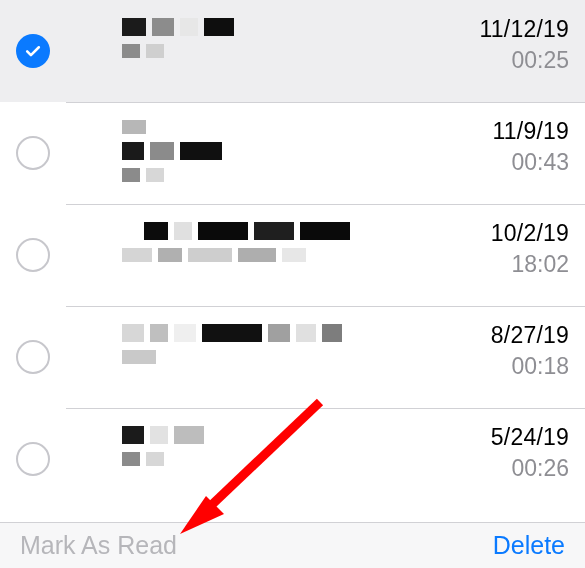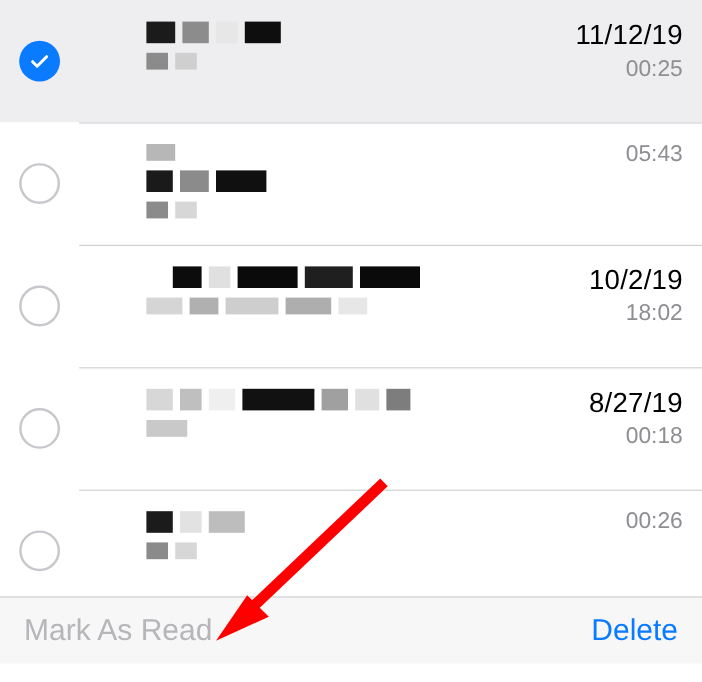--- a/index.html
+++ b/index.html
@@ -108,29 +108,29 @@
       padding-right: 16px;
       padding-top: 2px;
     }
     .date {
       font-size: 23px;
       color: #000;
       letter-spacing: 0.2px;
       margin-bottom: 4px;
     }
     .duration {
-      font-size: 19px;
+      font-size: 23px;
       color: #8e8e93;
     }
     .toolbar {
       position: absolute;
       left: 0;
       right: 0;
-      bottom: 15px;
-      height: 56px;
+      bottom: 0;
+      height: 46px;
       background: #f7f7f8;
       border-top: 1px solid #d1d1d5;
       display: flex;
       align-items: center;
       justify-content: space-between;
       padding: 0 20px;
       gap: 48px;
     }
     .toolbar-left {
       font-size: 25px;
@@ -198,21 +198,22 @@
           <span class="pxblock" style="width:22px;background:#1a1a1a"></span>
           <span class="pxblock" style="width:24px;background:#8b8b8b"></span>
           <span class="pxblock" style="width:42px;background:#101010"></span>
         </div>
         <div class="pixelated">
           <span class="pxblock sm" style="width:18px;background:#8b8b8b"></span>
           <span class="pxblock sm" style="width:18px;background:#d7d7d7"></span>
         </div>
       </div>
       <div class="meta-cell">
-        <div class="duration">05:43</div>
+        <div class="date">11/9/19</div>
+        <div class="duration">00:43</div>
       </div>
     </div>
   </div>
 
   <div class="row">
     <div class="divider-short"></div>
     <div class="checkbox-cell">
       <div class="checkbox">
         
       </div>
@@ -283,20 +284,21 @@
           <span class="pxblock" style="width:22px;background:#1b1b1b"></span>
           <span class="pxblock" style="width:18px;background:#e2e2e2"></span>
           <span class="pxblock" style="width:30px;background:#bdbdbd"></span>
         </div>
         <div class="pixelated">
           <span class="pxblock sm" style="width:18px;background:#8b8b8b"></span>
           <span class="pxblock sm" style="width:18px;background:#d7d7d7"></span>
         </div>
       </div>
       <div class="meta-cell">
+        <div class="date">5/24/19</div>
         <div class="duration">00:26</div>
       </div>
     </div>
   </div>
 
 </div>
 
 <div class="toolbar">
   <div class="toolbar-left">Mark As Read</div>
   <div class="toolbar-right">Delete</div>

